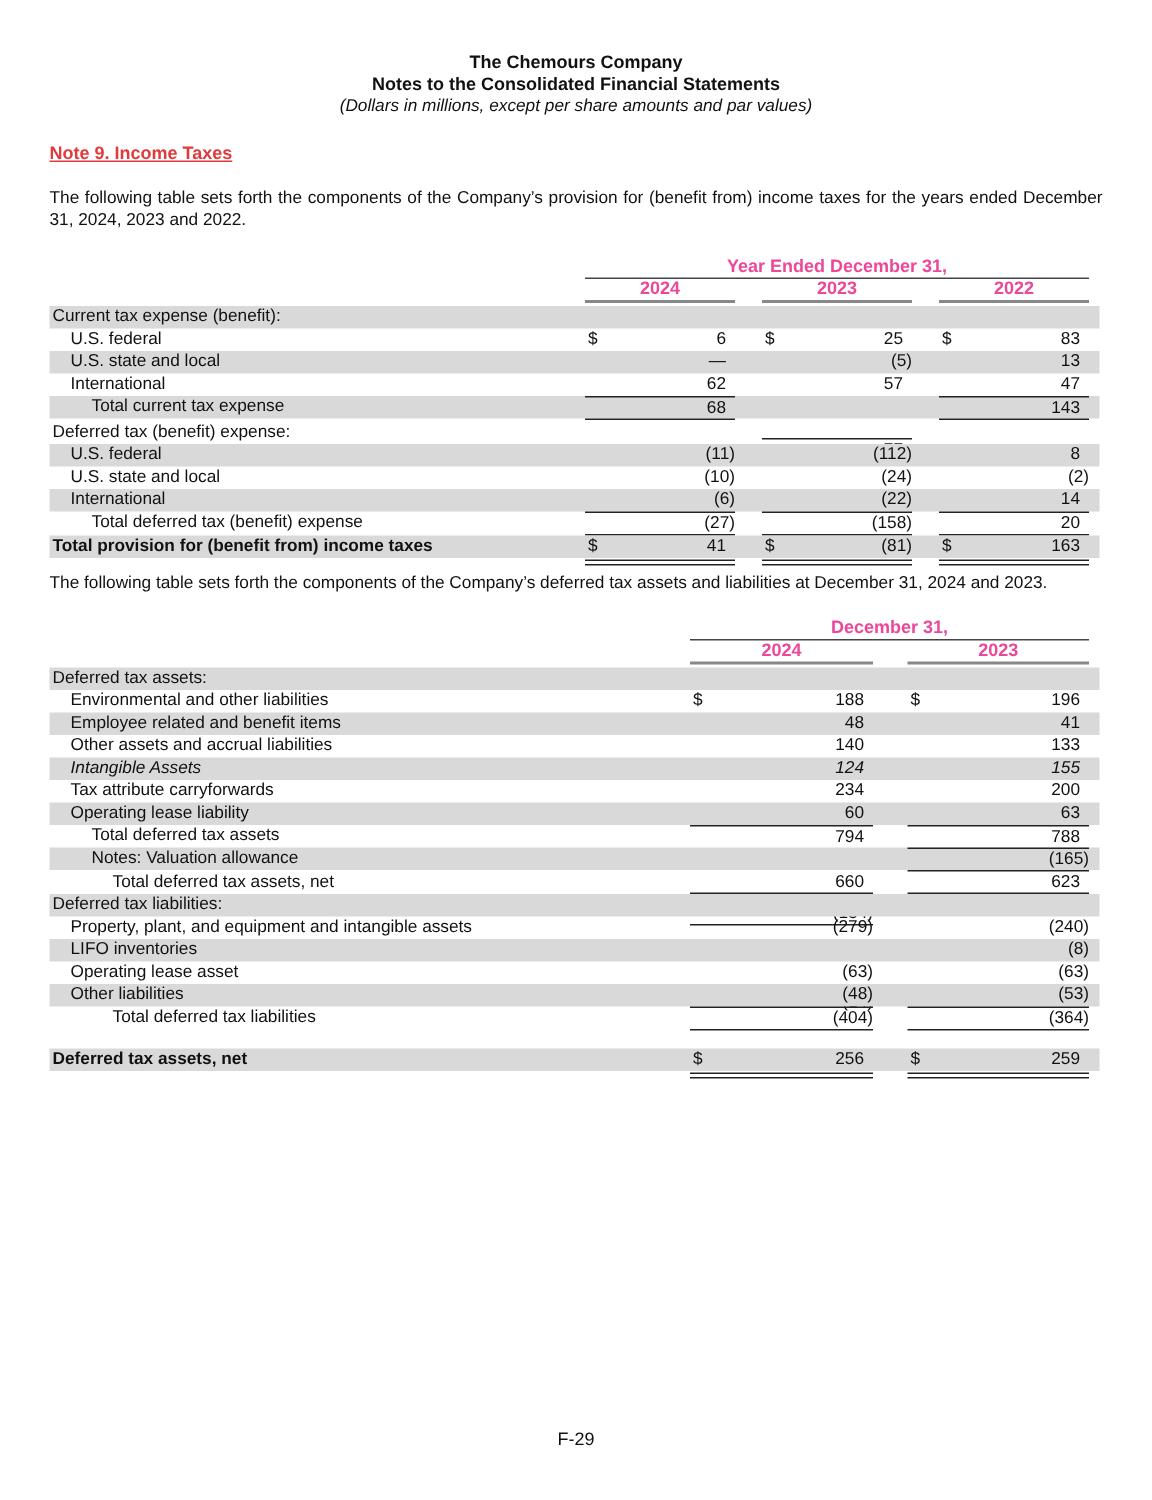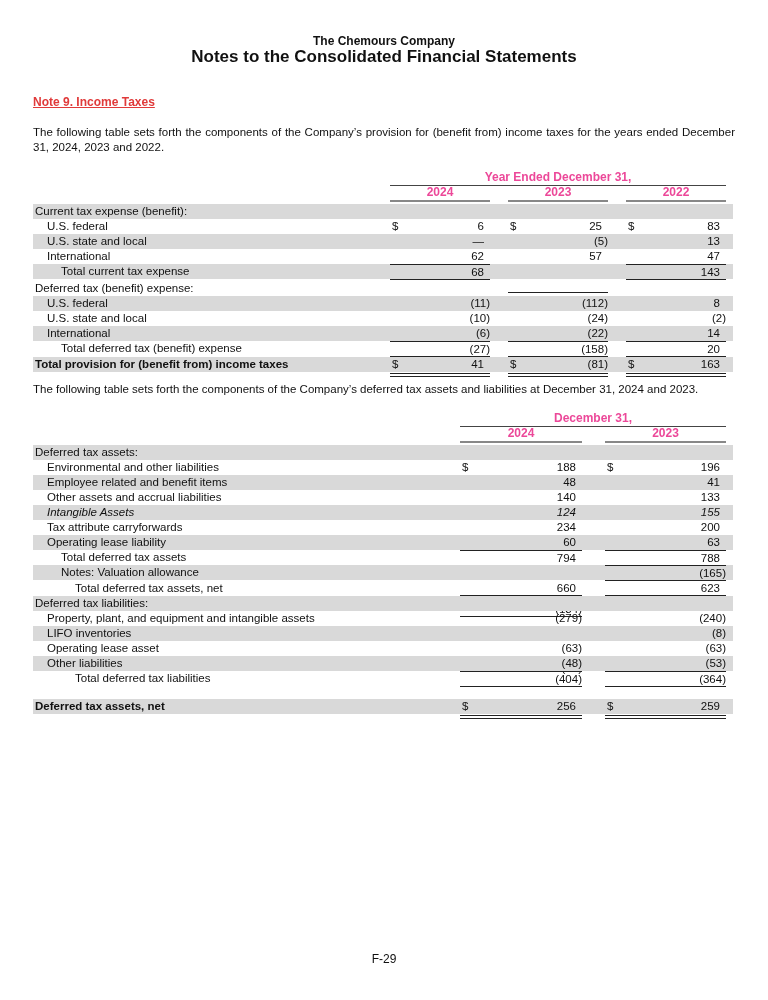--- a/index.html
+++ b/index.html
@@ -1,19 +1,19 @@
 <!DOCTYPE html>
 <html><head>
 <meta charset="utf-8">
 <style>
   html, body { margin: 0; padding: 0; background: #ffffff; }
   body { width: 768px; height: 1000px; position: relative; font-family: "Liberation Sans", sans-serif; color: #111; font-size: 11.5px; }
   .hdr { position: absolute; left: 0; width: 768px; text-align: center; line-height: 15px; }
   .hdr .t1 { font-weight: bold; font-size: 12px; }
-  .hdr .t2 { font-weight: bold; font-size: 17px; }
+  .hdr .t2 { font-weight: bold; font-size: 12px; }
   .hdr .t3 { font-style: italic; font-size: 11.5px; }
   .note-title { position: absolute; left: 33px; top: 95px; color: #e03a3a; font-weight: bold; font-size: 12px; text-decoration: underline; }
   .para { position: absolute; left: 33px; width: 702px; font-size: 11.5px; line-height: 15px; text-align: justify; }
   .tbl { position: absolute; left: 33px; width: 702px; }
   .row { position: absolute; left: 0; width: 700px; height: 15px; line-height: 15px; }
   .row.shade { background: #d9d9d9; }
   .lbl { position: absolute; left: 2px; white-space: nowrap; }
   .lbl.i1 { left: 14px; }
   .lbl.i2 { left: 28px; }
   .lbl.i3 { left: 42px; }
@@ -28,20 +28,21 @@
   .colhead.span { border-bottom: 1px solid #444; }
   .colhead.yr { border-bottom: 2px solid #888; }
   .footer { position: absolute; top: 952px; left: 0; width: 768px; text-align: center; font-size: 12px; }
 </style>
 </head>
 <body>
 
 <div class="hdr" style="top:34px;">
   <div class="t1">The Chemours Company</div>
   <div class="t2">Notes to the Consolidated Financial Statements</div>
+  <div class="t3">(Dollars in millions, except per share amounts and par values)</div>
 </div>
 
 <div class="note-title">Note 9. Income Taxes</div>
 <div class="para" style="top:125px;">The following table sets forth the components of the Company’s provision for (benefit from) income taxes for the years ended December 31, 2024, 2023 and 2022.</div>
 
 <div class="tbl" style="top:170px;">
   <div class="colhead span" style="left:357px;width:336px;top:0px;">Year Ended December 31,</div>
   <div class="colhead yr" style="left:357px;width:100px;top:15px;">2024</div>
   <div class="colhead yr" style="left:475px;width:100px;top:15px;">2023</div>
   <div class="colhead yr" style="left:593px;width:100px;top:15px;">2022</div>

